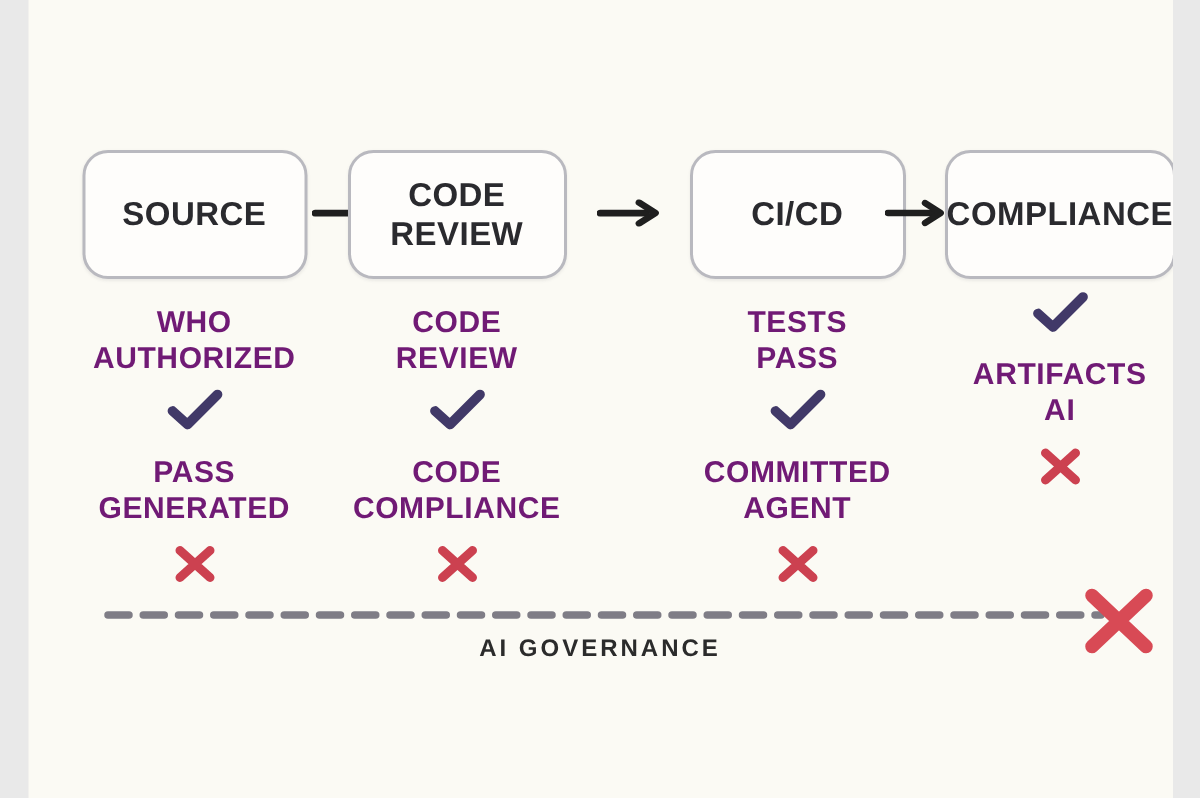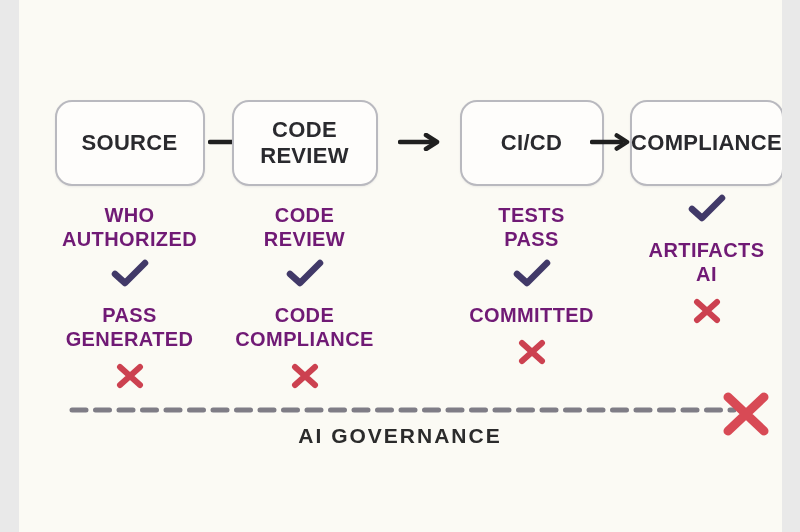--- a/index.html
+++ b/index.html
@@ -69,21 +69,21 @@
     left:702px;
     top:391px;
   }
   .governance-label{
     position:absolute;
     left:0;
     top:424px;
     width:100%;
     text-align:center;
     font-weight:bold;
-    font-size:21px;
+    font-size:16px;
     letter-spacing:2px;
     color:#2b2b2b;
   }
 </style>
 </head>
 <body>
 
 <div class="canvas">
 
   <div class="stage-col" style="left:36px;width:150px">
@@ -144,20 +144,21 @@
     </div>
     <div class="col-label pass-label">
       <span>TESTS</span>
       <span>PASS</span>
     </div>
     <svg class="check-icon" width="40" height="28" viewBox="0 0 40 28">
       <path d="M5 15 L15 24 L35 4" fill="none" stroke-width="6.5" stroke-linecap="round" stroke-linejoin="round" stroke="#413968"></path>
     </svg>
     <div class="col-label fail-label">
       <span>COMMITTED</span>
+      <span>AGENT</span>
     </div>
     <svg class="cross-icon" width="30" height="26" viewBox="0 0 30 26">
       <path d="M5 4 L25 22 M25 4 L5 22" fill="none" stroke-width="6" stroke-linecap="round" stroke="#cc4150"></path>
     </svg>
   </div>
 
   <svg class="arrow" style="left:571px" width="40" height="18" viewBox="0 0 42 18">
     <path d="M2 9 L33 9" fill="none" stroke-width="4.5" stroke-linecap="round" stroke="#1f1f1f"></path>
     <path d="M28 2 L39 9 L28 16" fill="none" stroke-width="4.5" stroke-linecap="round" stroke-linejoin="round" stroke="#1f1f1f"></path>
   </svg>

